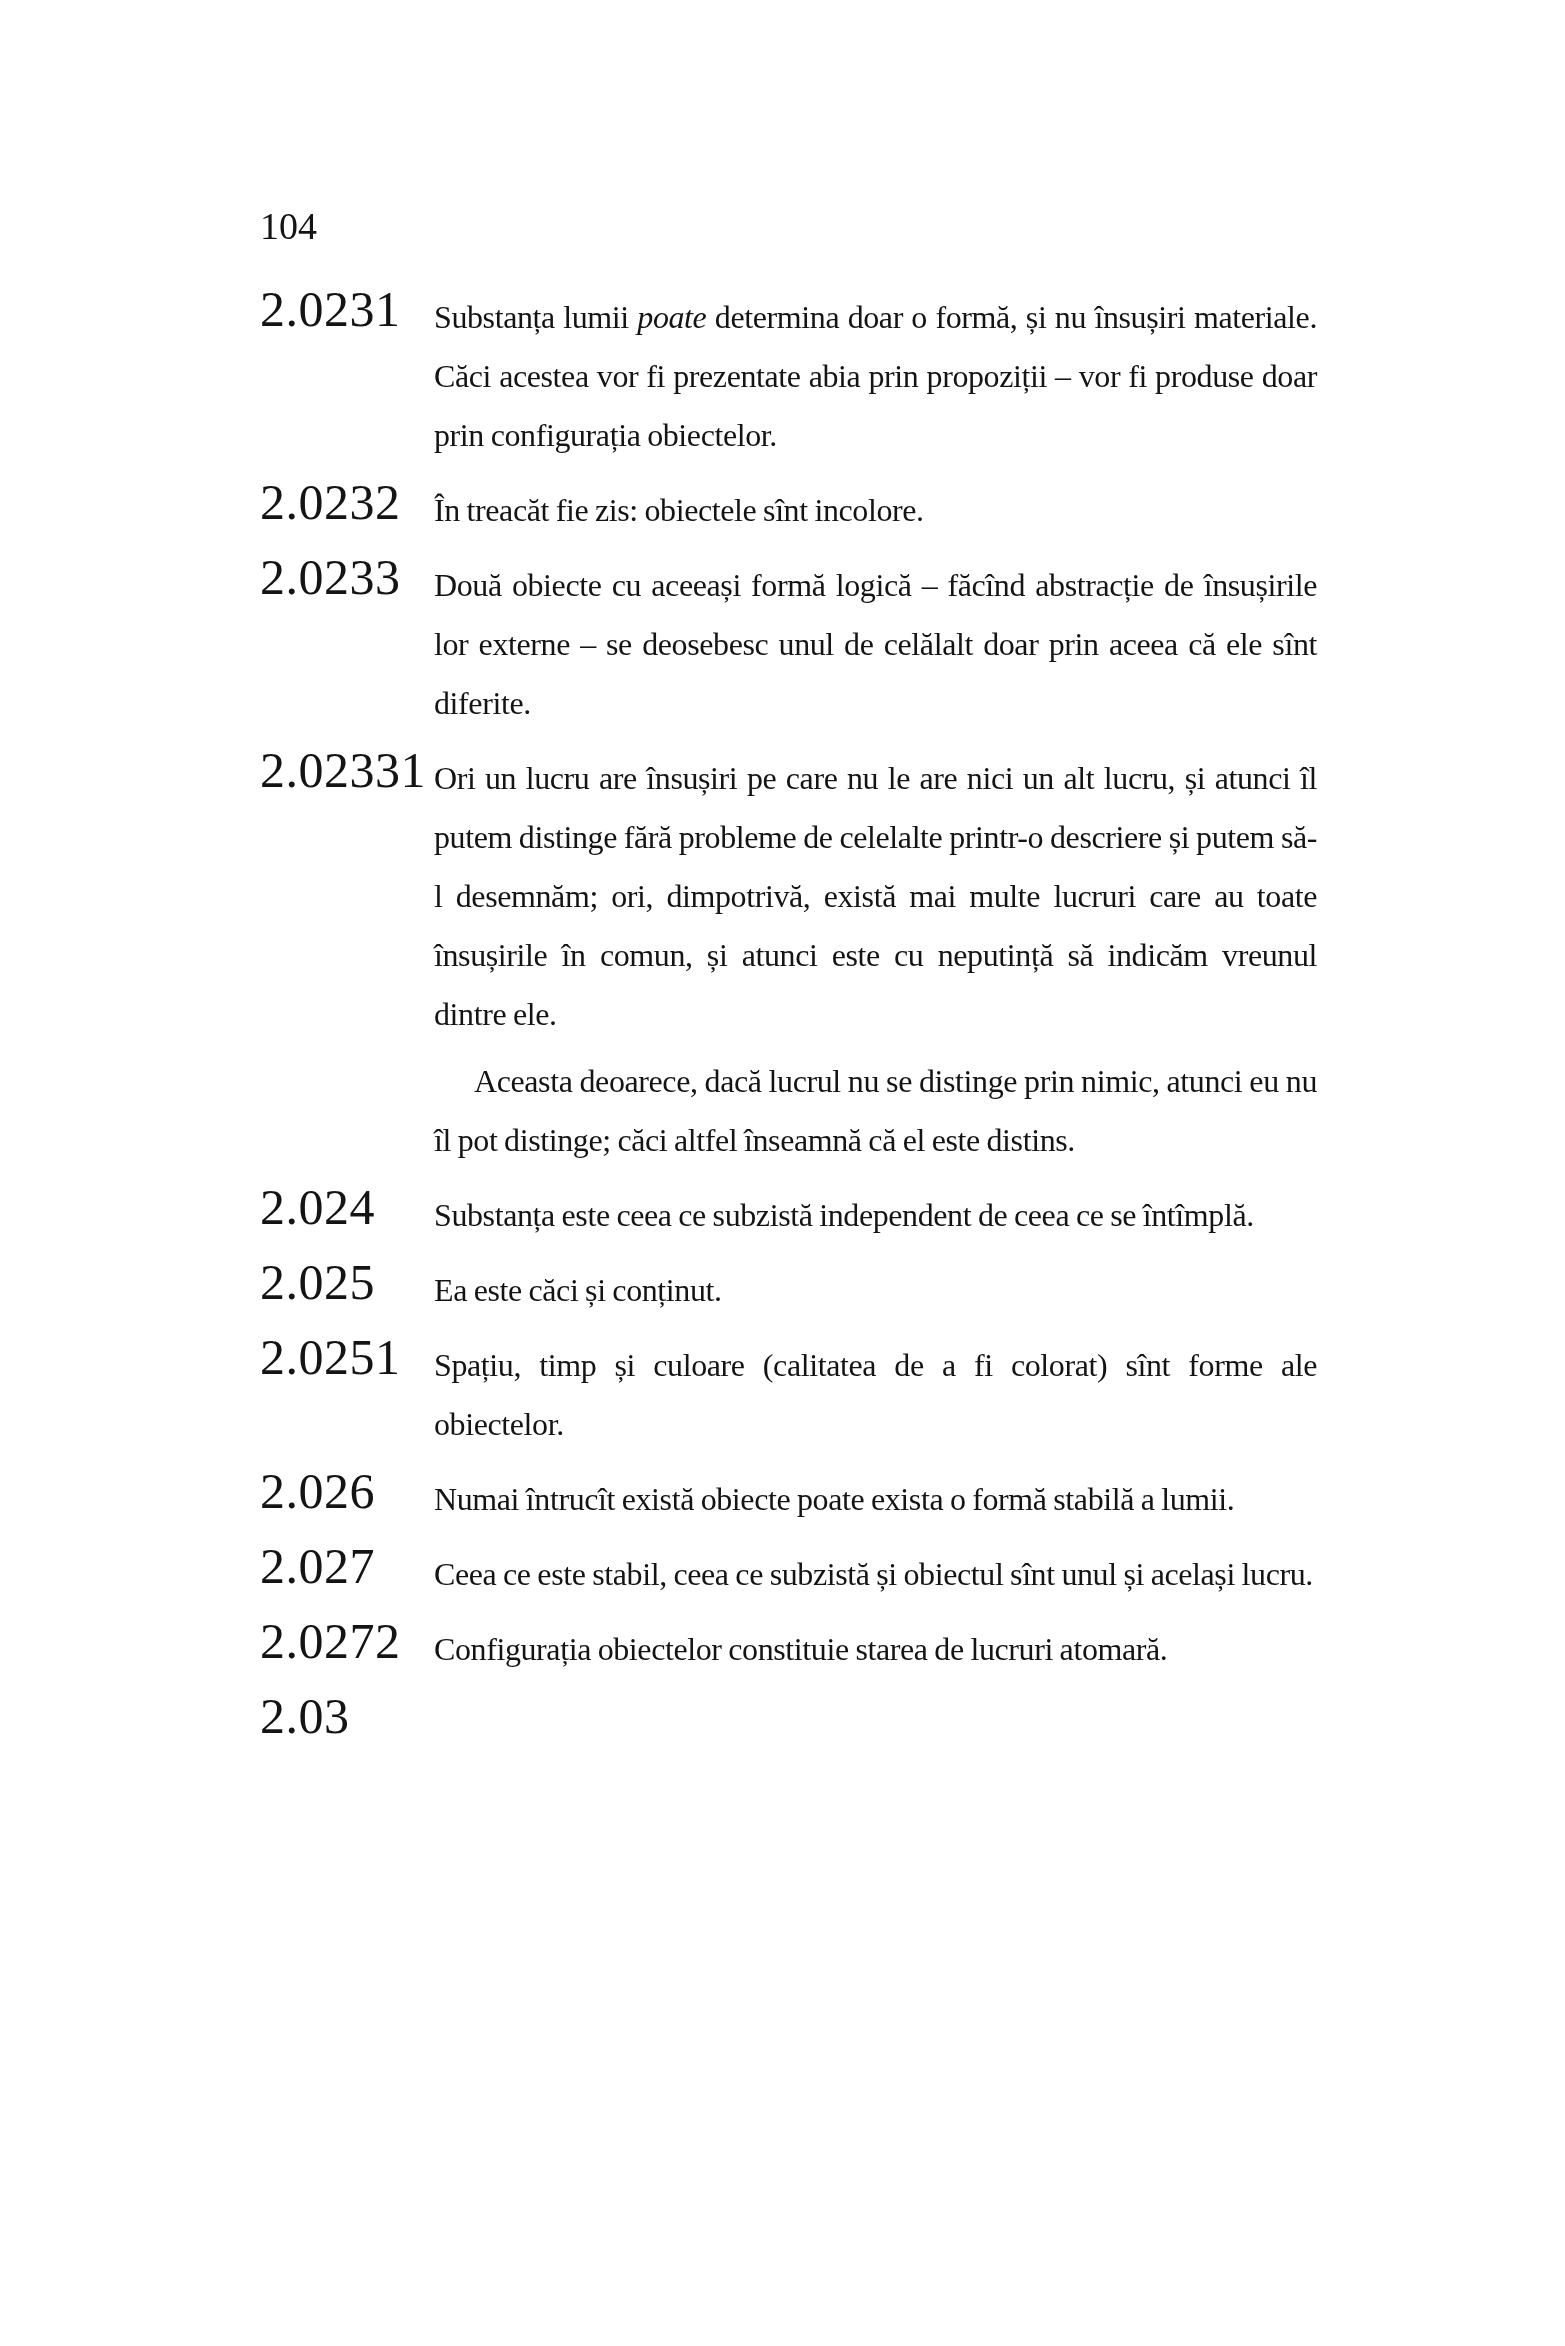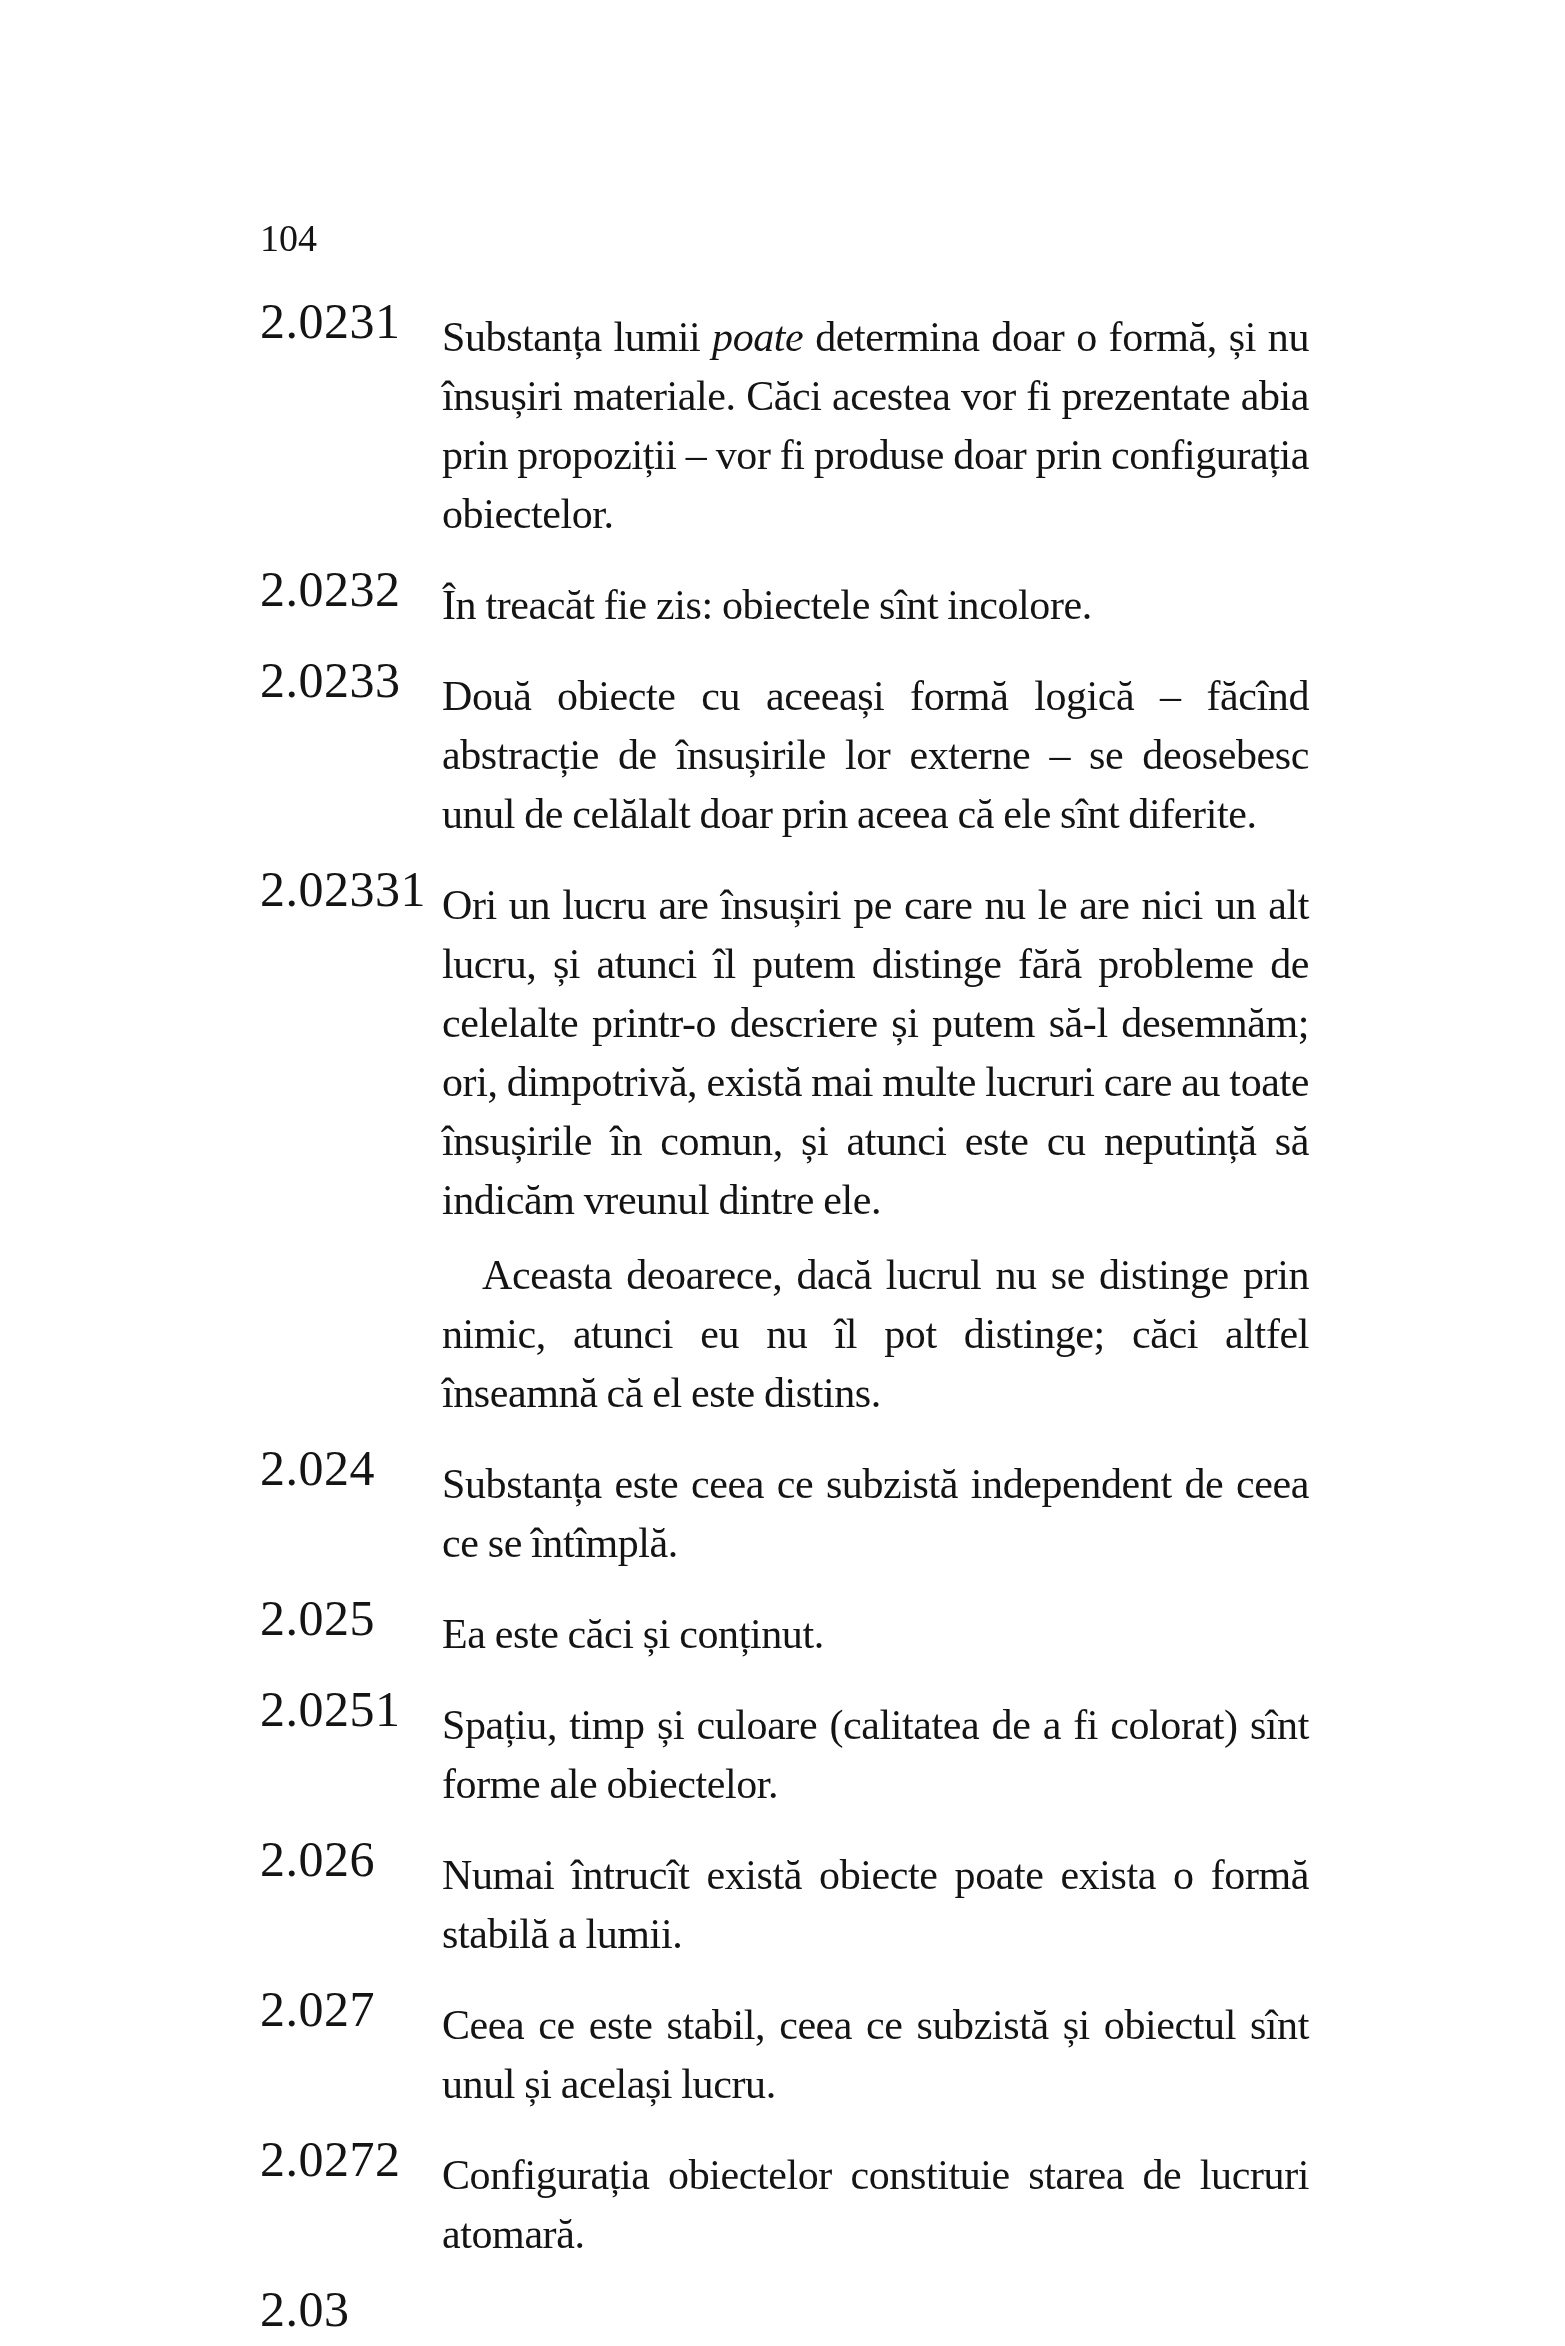--- a/index.html
+++ b/index.html
@@ -13,21 +13,21 @@
     height: 2347px;
     background: #ffffff;
     color: #141414;
     font-family: "Liberation Serif", serif;
     overflow: hidden;
     box-sizing: border-box;
   }
   .content {
     position: absolute;
     left: 260px;
-    top: 218px;
+    top: 206px;
     width: 1065px;
   }
   .running-header {
     display: flex;
     align-items: baseline;
     gap: 34px;
     margin: 0 0 32px 0;
     font-size: 40px;
     line-height: 1.1;
     white-space: nowrap;
@@ -51,22 +51,22 @@
     width: 166px;
     font-size: 50px;
     line-height: 59px;
     letter-spacing: 0.5px;
   }
   .entry .body {
     flex: 1 1 auto;
     min-width: 0;
   }
   .para {
-    margin: 16px;
-    font-size: 42px;
+    margin: 8px;
+    font-size: 32px;
     line-height: 59px;
     text-align: justify;
     letter-spacing: -0.4px;
     word-spacing: -0.9px;
   }
   .para.indent {
     text-indent: 40px;
   }
   .para em {
     font-style: italic;

